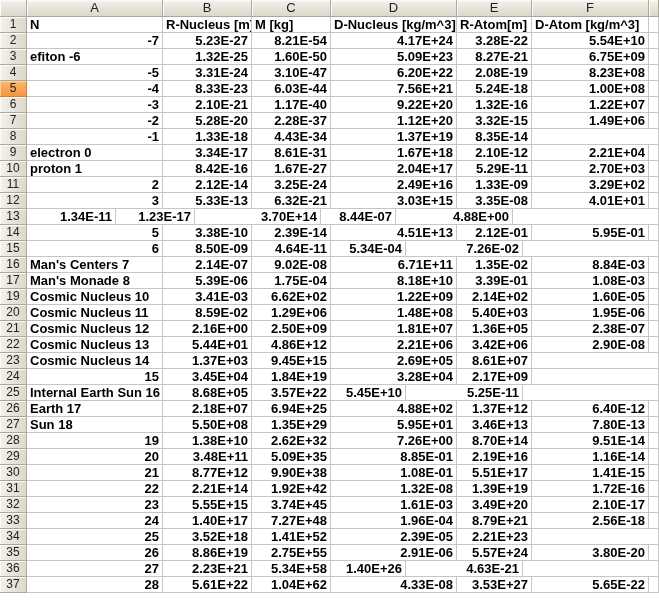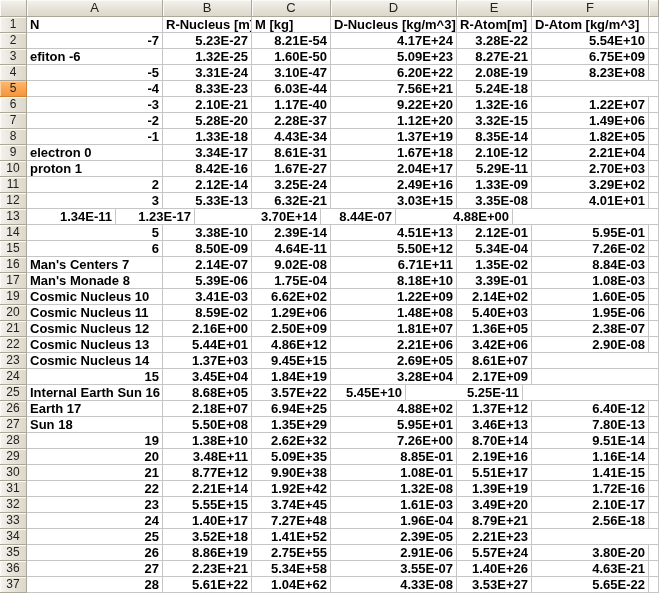--- a/index.html
+++ b/index.html
@@ -119,20 +119,21 @@
         <div class="cell w6 num">8.23E+08</div>
         <div class="cell w7 txt"></div>
       </div>
       <div class="sheet-row">
         <div class="hdr row-hdr w0 selected">5</div>
         <div class="cell w1 num">-4</div>
         <div class="cell w2 num">8.33E-23</div>
         <div class="cell w3 num">6.03E-44</div>
         <div class="cell w4 num">7.56E+21</div>
         <div class="cell w5 num">5.24E-18</div>
+        <div class="cell w6 num">1.00E+08</div>
         <div class="cell w7 txt"></div>
       </div>
       <div class="sheet-row">
         <div class="hdr row-hdr w0">6</div>
         <div class="cell w1 num">-3</div>
         <div class="cell w2 num">2.10E-21</div>
         <div class="cell w3 num">1.17E-40</div>
         <div class="cell w4 num">9.22E+20</div>
         <div class="cell w5 num">1.32E-16</div>
         <div class="cell w6 num">1.22E+07</div>
@@ -148,21 +149,20 @@
         <div class="cell w6 num">1.49E+06</div>
         <div class="cell w7 txt"></div>
       </div>
       <div class="sheet-row">
         <div class="hdr row-hdr w0">8</div>
         <div class="cell w1 num">-1</div>
         <div class="cell w2 num">1.33E-18</div>
         <div class="cell w3 num">4.43E-34</div>
         <div class="cell w4 num">1.37E+19</div>
         <div class="cell w5 num">8.35E-14</div>
-        <div class="cell w6 num">1.82E+05</div>
         <div class="cell w7 txt"></div>
       </div>
       <div class="sheet-row">
         <div class="hdr row-hdr w0">9</div>
         <div class="cell w1 txt">electron 0</div>
         <div class="cell w2 num">3.34E-17</div>
         <div class="cell w3 num">8.61E-31</div>
         <div class="cell w4 num">1.67E+18</div>
         <div class="cell w5 num">2.10E-12</div>
         <div class="cell w6 num">2.21E+04</div>
@@ -215,21 +215,20 @@
         <div class="cell w4 num">4.51E+13</div>
         <div class="cell w5 num">2.12E-01</div>
         <div class="cell w6 num">5.95E-01</div>
         <div class="cell w7 txt"></div>
       </div>
       <div class="sheet-row">
         <div class="hdr row-hdr w0">15</div>
         <div class="cell w1 num">6</div>
         <div class="cell w2 num">8.50E-09</div>
         <div class="cell w3 num">4.64E-11</div>
-        <div class="cell w4 num">5.50E+12</div>
         <div class="cell w5 num">5.34E-04</div>
         <div class="cell w6 num">7.26E-02</div>
         <div class="cell w7 txt"></div>
       </div>
       <div class="sheet-row">
         <div class="hdr row-hdr w0">16</div>
         <div class="cell w1 txt">Man's Centers 7</div>
         <div class="cell w2 num">2.14E-07</div>
         <div class="cell w3 num">9.02E-08</div>
         <div class="cell w4 num">6.71E+11</div>
@@ -411,21 +410,20 @@
         <div class="cell w4 num">2.91E-06</div>
         <div class="cell w5 num">5.57E+24</div>
         <div class="cell w6 num">3.80E-20</div>
         <div class="cell w7 txt"></div>
       </div>
       <div class="sheet-row">
         <div class="hdr row-hdr w0">36</div>
         <div class="cell w1 num">27</div>
         <div class="cell w2 num">2.23E+21</div>
         <div class="cell w3 num">5.34E+58</div>
-        <div class="cell w4 num">3.55E-07</div>
         <div class="cell w5 num">1.40E+26</div>
         <div class="cell w6 num">4.63E-21</div>
         <div class="cell w7 txt"></div>
       </div>
       <div class="sheet-row">
         <div class="hdr row-hdr w0">37</div>
         <div class="cell w1 num">28</div>
         <div class="cell w2 num">5.61E+22</div>
         <div class="cell w3 num">1.04E+62</div>
         <div class="cell w4 num">4.33E-08</div>

